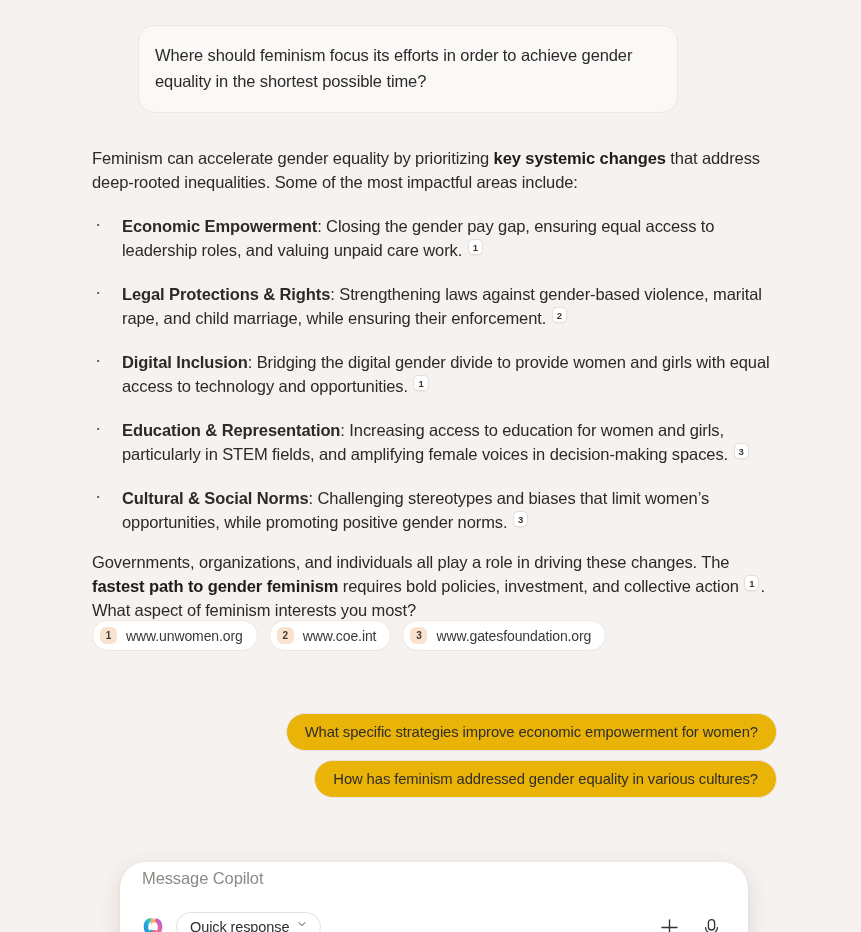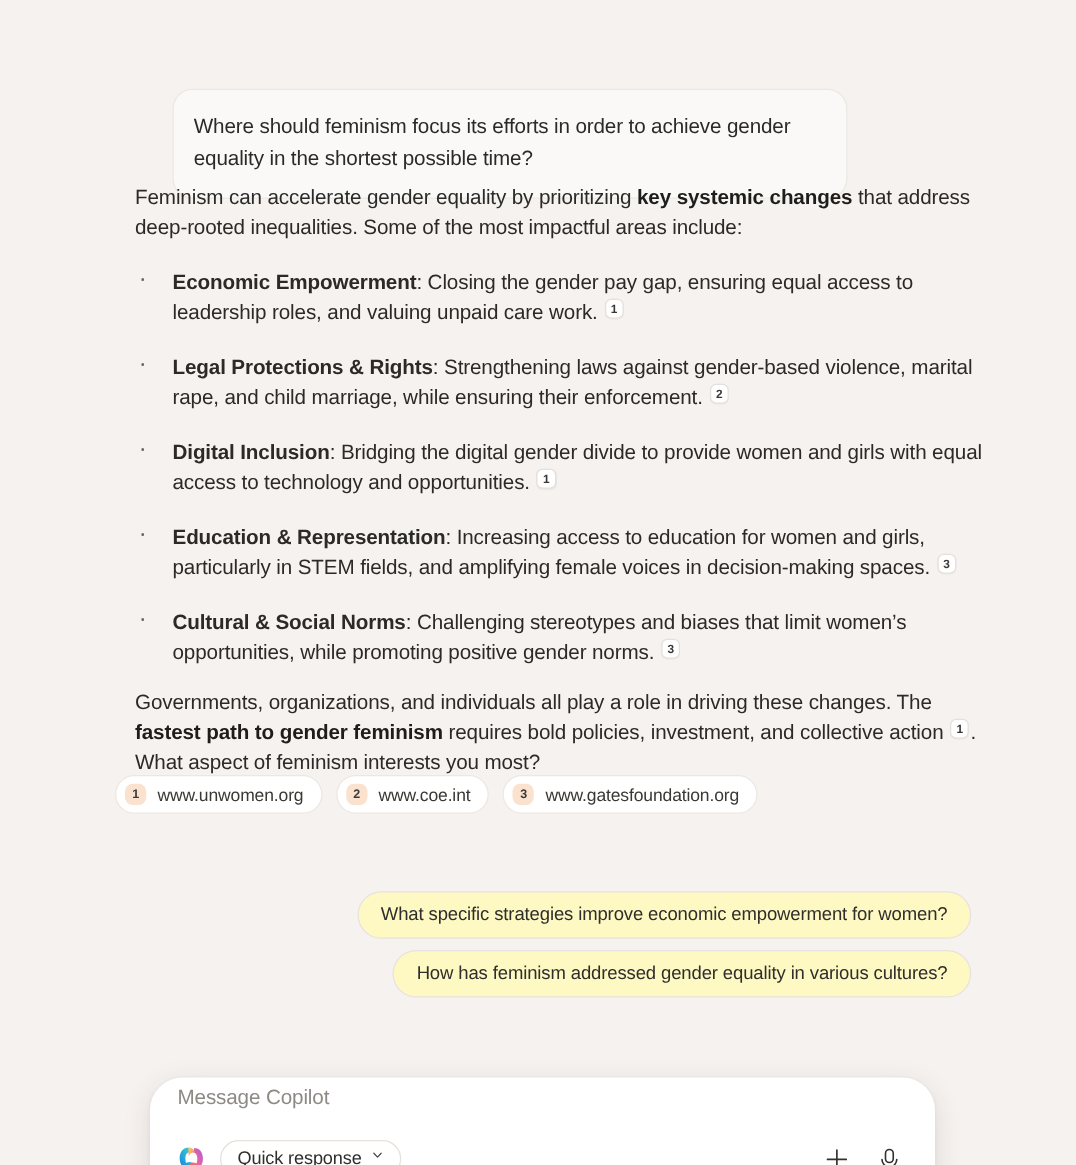--- a/index.html
+++ b/index.html
@@ -20,38 +20,37 @@
 
   
   .user-row {
     position: absolute;
     left: 0; top: 0;
     width: 762px;
     display: flex;
     justify-content: flex-end;
     padding-right: 84px;
     padding-top: 25px;
-    margin-top: 46px;
   }
   .user-bubble {
     background: #FBF9F8;
     border: 1px solid #EDE7E2;
     border-radius: 16px;
     padding: 16px 18px 18px 16px;
     width: 540px;
     font-size: 16.5px;
     line-height: 26px;
     color: #2B2A28;
     letter-spacing: -0.1px;
   }
 
   
   .answer {
     position: absolute;
-    left: 108px;
+    left: 92px;
     top: 146px;
     width: 690px;
   }
   .para {
     font-size: 16.5px;
     line-height: 24px;
     color: #2B2A28;
     letter-spacing: -0.1px;
     margin-bottom: 14px;
   }
@@ -133,21 +132,21 @@
     position: absolute;
     right: 84px;
     top: 713px;
     display: flex;
     flex-direction: column;
     align-items: flex-end;
     gap: 9px;
     width: 700px;
   }
   .suggestion {
-    background: #fef9c3;
+    background: #eab308;
     border: 1px solid #E8E2DC;
     border-radius: 20px;
     padding: 10px 18px;
     font-size: 14.8px;
     color: #2F2E2B;
     letter-spacing: -0.1px;
     white-space: nowrap;
     cursor: pointer;
   }
 

